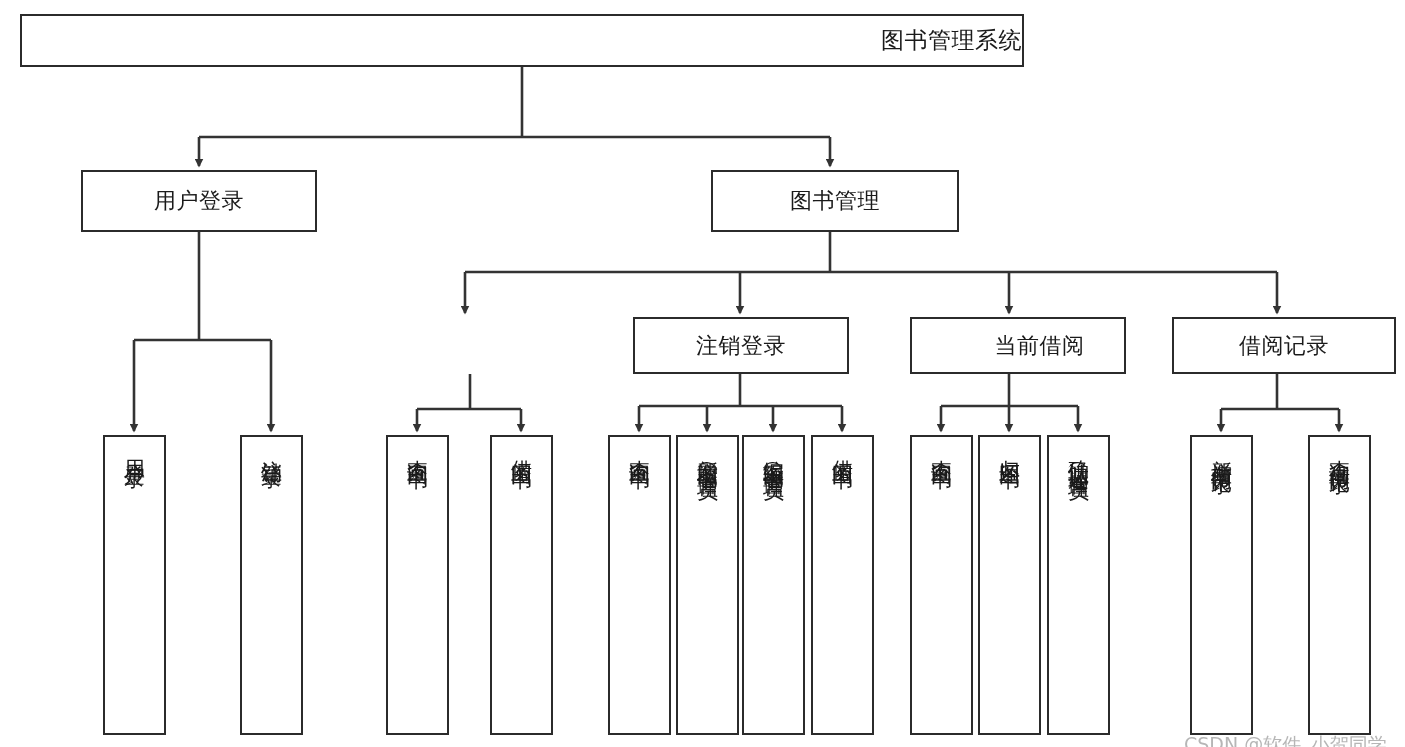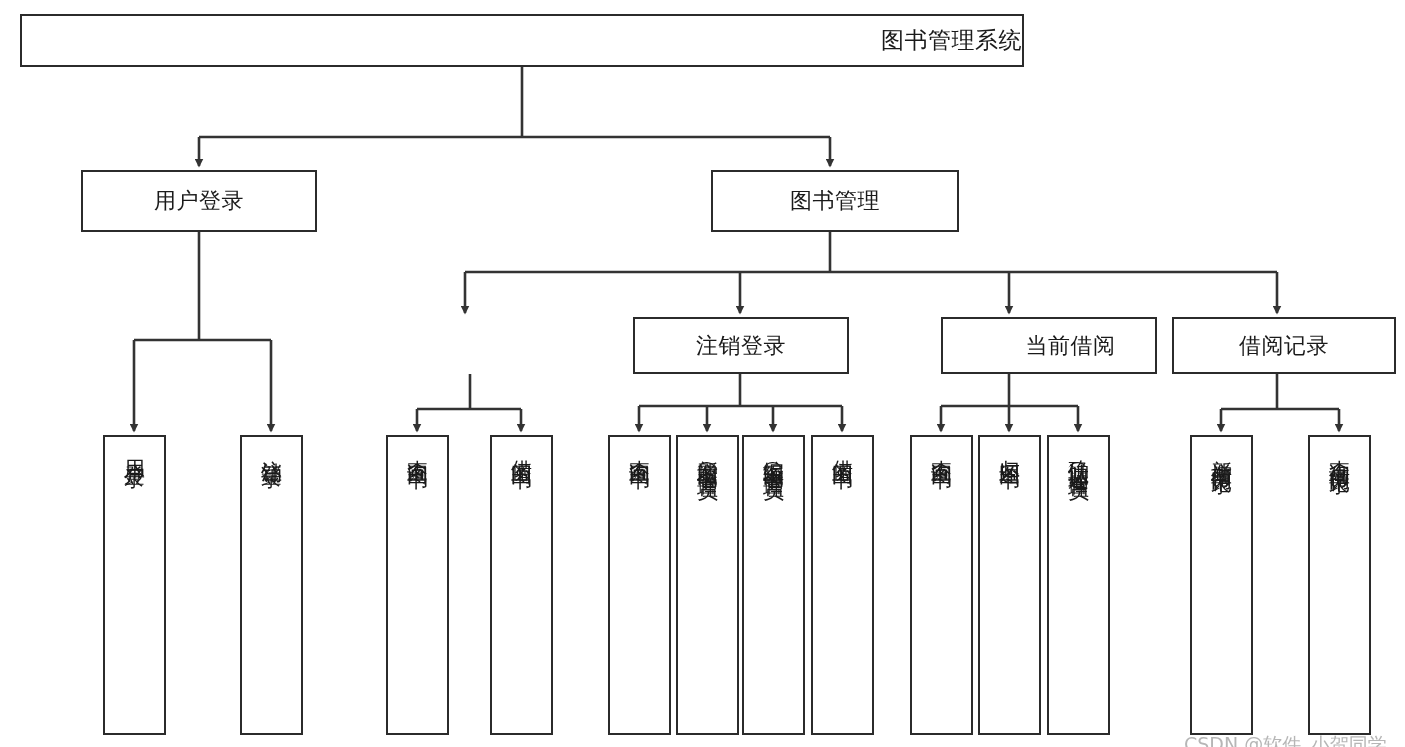--- a/index.html
+++ b/index.html
@@ -142,21 +142,21 @@
 
   <div class="node horiz" style="left:711px; top:170px; width:248px; height:62px;">
     <span class="node-label">图书管理</span>
   </div>
 
 
   <div class="node horiz" style="left:633px; top:317px; width:216px; height:57px;">
     <span class="node-label">注销登录</span>
   </div>
 
-  <div class="node horiz" style="left:941px; top:317px; width:216px; height:57px;padding-left:43px;">
+  <div class="node horiz" style="left:910px; top:317px; width:216px; height:57px;padding-left:43px;">
     <span class="node-label">当前借阅</span>
   </div>
 
   <div class="node horiz" style="left:1172px; top:317px; width:224px; height:57px;">
     <span class="node-label">借阅记录</span>
   </div>
 
   <div class="node leaf" style="left:103px; top:435px; width:63px; height:300px;">
     <span class="node-label">用户登录</span>
   </div>

